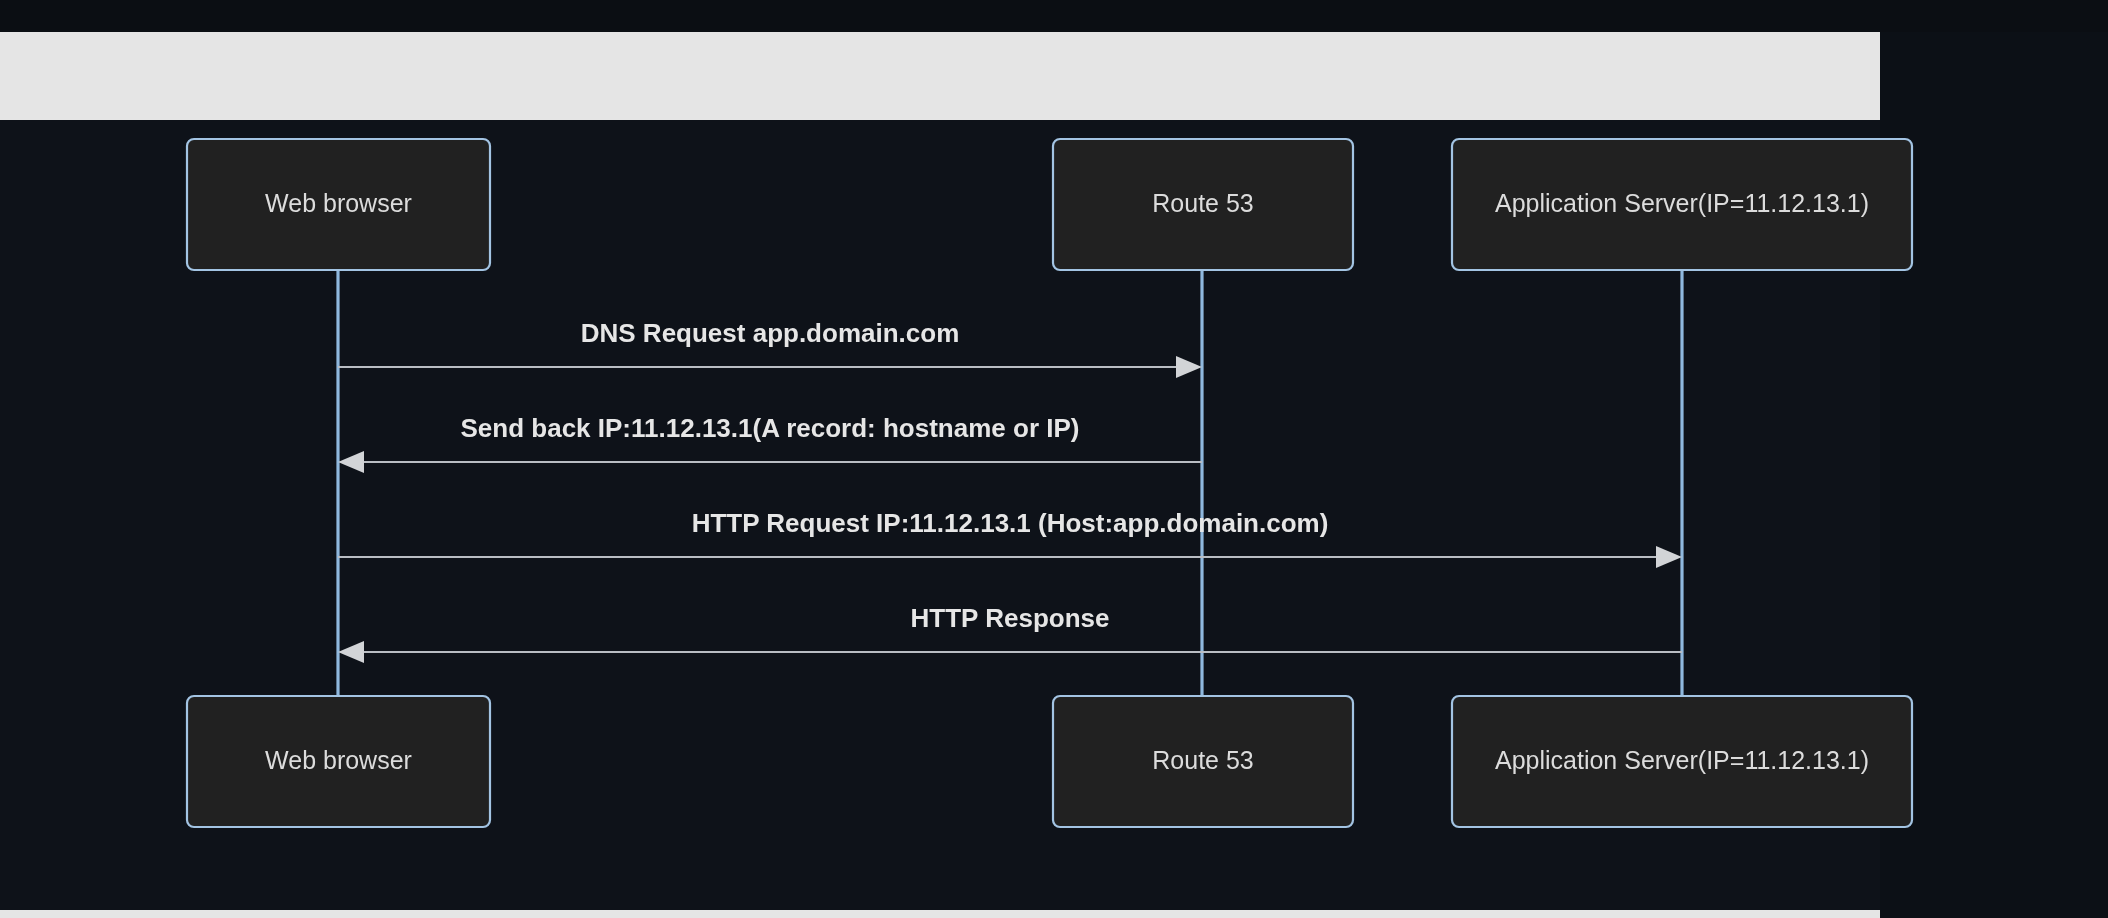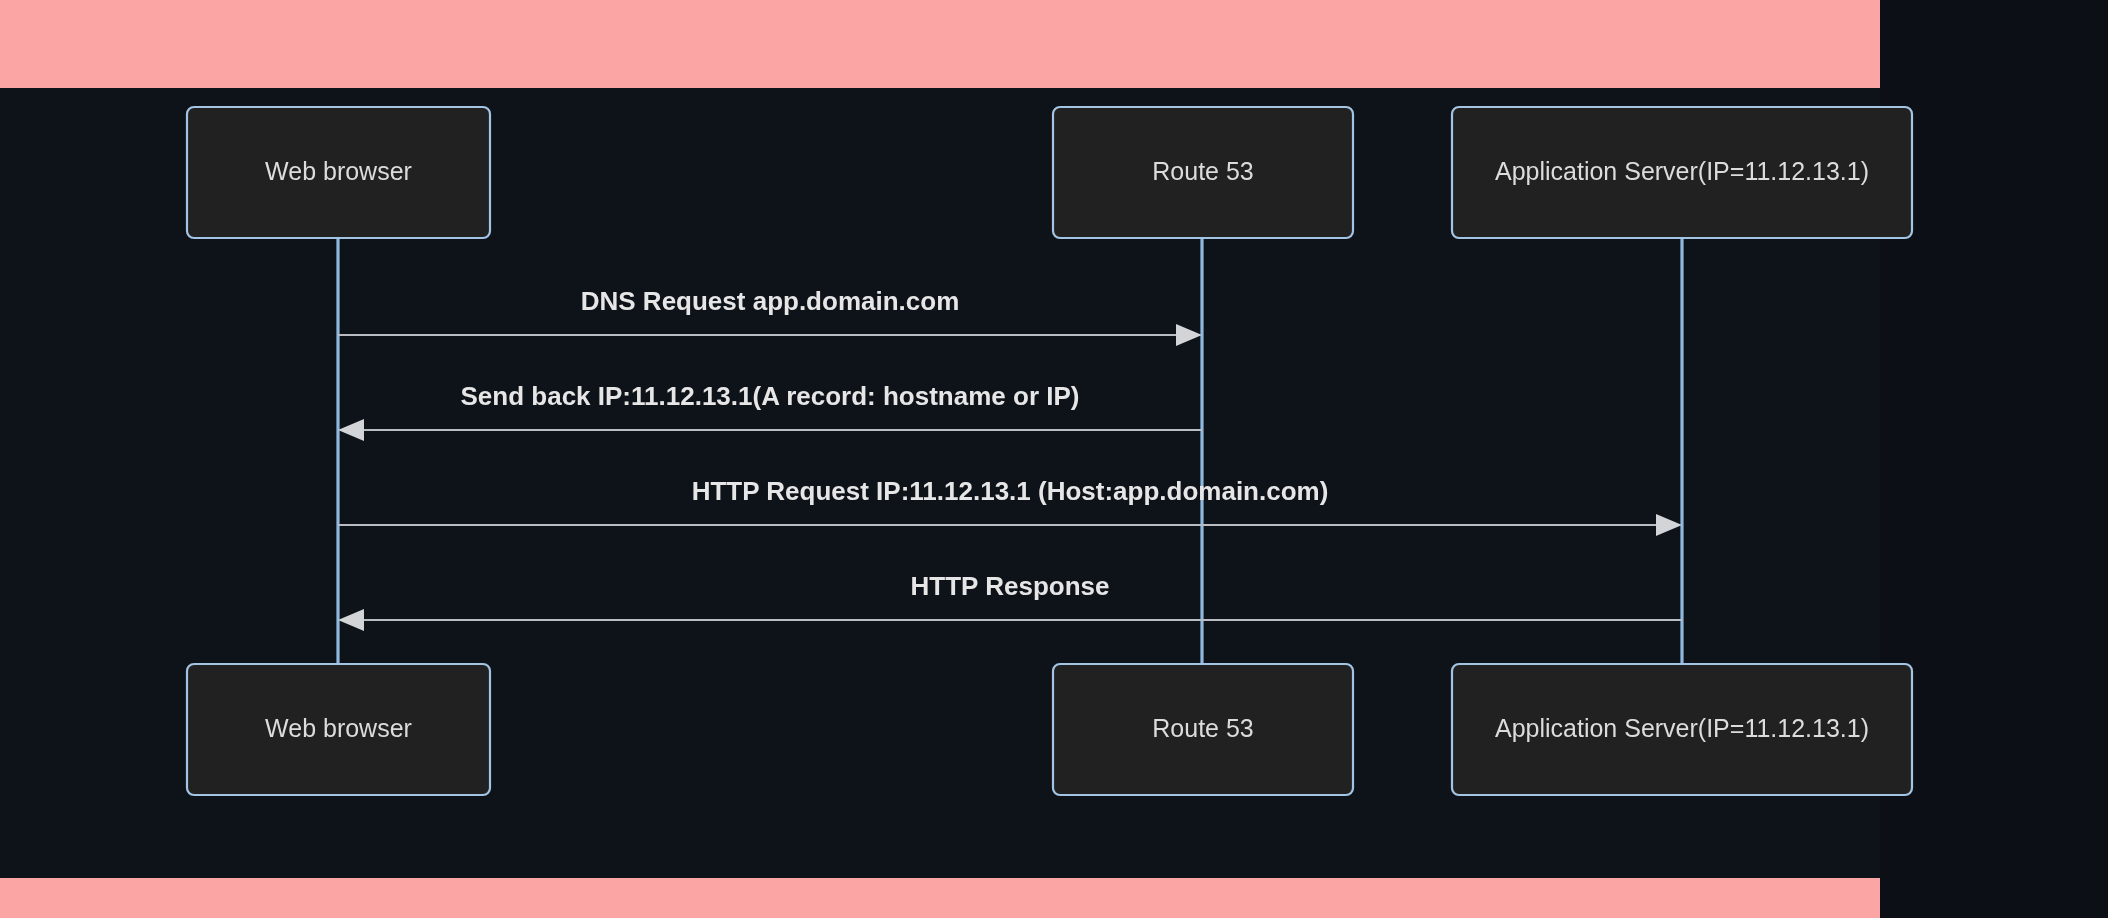--- a/index.html
+++ b/index.html
@@ -7,21 +7,22 @@
     margin: 0; padding: 0;
     background: #0b0e13;
   }
   body {
     width: 2108px; height: 918px;
     position: relative; overflow: hidden;
     font-family: "Liberation Sans", sans-serif;
   }
   #stage {
     position: absolute; inset: 0;
-    background: #fca5a5;
+    background: #e5e5e5;
+    margin-top: 32px;
   }
   
   .panel-shade {
     position: absolute;
     left: 0px; top: 88px;
     width: 2016px; height: 790px;
     background: #0e1219;
     pointer-events: none;
   }
   .panel-shade-2 {

